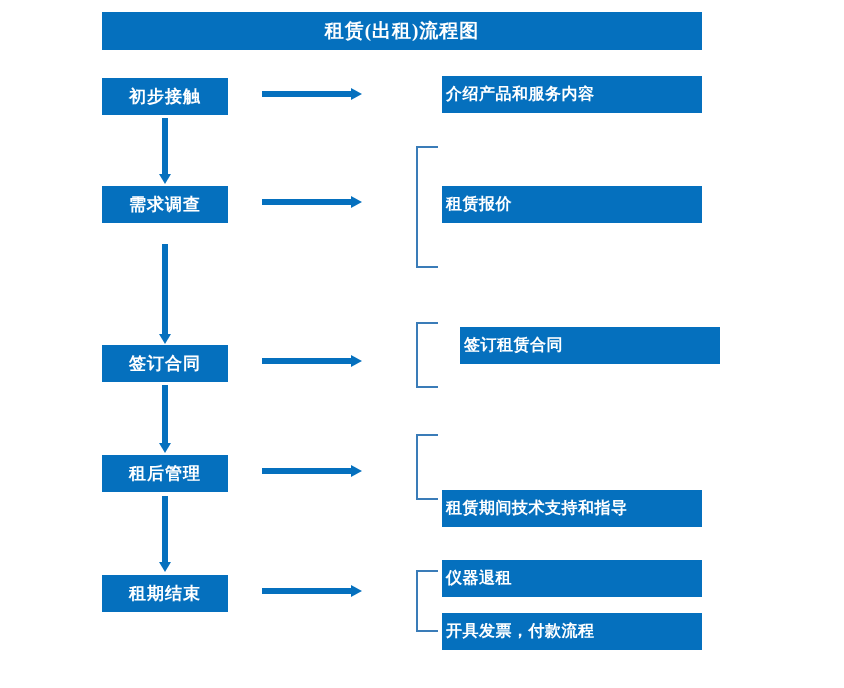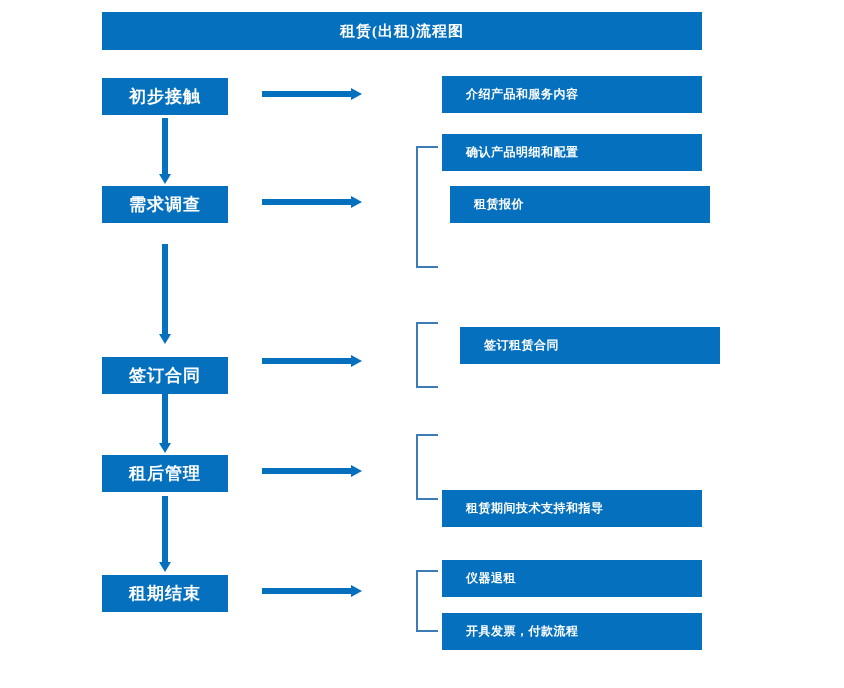--- a/index.html
+++ b/index.html
@@ -19,21 +19,21 @@
 
   
   .title-bar {
     position: absolute;
     left: 102px;
     top: 12px;
     width: 600px;
     height: 38px;
     background: #0570be;
     color: #ffffff;
-    font-size: 15px;
+    font-size: 19px;
     font-weight: 700;
     letter-spacing: 1px;
     display: flex;
     align-items: center;
     justify-content: center;
     font-family: "Liberation Serif", "DejaVu Serif", serif;
   }
 
   
   .stage-box {
@@ -53,25 +53,25 @@
   }
 
   
   .detail-box {
     position: absolute;
     left: 442px;
     width: 260px;
     height: 37px;
     background: #0570be;
     color: #ffffff;
-    font-size: 12px;
+    font-size: 16px;
     font-weight: 700;
     display: flex;
     align-items: center;
-    padding-left: 24px;
+    padding-left: 4px;
     letter-spacing: 0.5px;
     font-family: "Liberation Serif", "DejaVu Serif", serif;
   }
 
   
   .v-arrow { position: absolute; left: 159px; width: 12px; }
   .v-arrow .shaft {
     position: absolute;
     left: 3px;
     top: 0;
@@ -121,21 +121,21 @@
 <body>
 
 <div id="canvas">
 
   <div class="title-bar">租赁(出租)流程图</div>
 
   <div class="stage-box" style="top:186px;">需求调查</div>
 
   <div class="stage-box" style="top:78px;">初步接触</div>
 
-  <div class="stage-box" style="top:357px;">签订合同</div>
+  <div class="stage-box" style="top:345px;">签订合同</div>
 
   <div class="stage-box" style="top:575px;">租期结束</div>
 
   <div class="stage-box" style="top:455px;">租后管理</div>
 
   <div class="v-arrow" style="top:118px; height:66px;">
     <div class="shaft" style="height:56px;"></div>
     <div class="head" style="top:56px;"></div>
   </div>
 
@@ -182,23 +182,22 @@
   <div class="bracket" style="top:146px; height:122px;"></div>
 
   <div class="bracket" style="top:322px; height:66px;"></div>
 
   <div class="bracket" style="top:434px; height:66px;"></div>
 
   <div class="bracket" style="top:570px; height:62px;"></div>
 
   <div class="detail-box" style="top:76px;">介绍产品和服务内容</div>
 
-  <div class="detail-box" style="top:134px;">确认产品明细和配置</div>
-
-  <div class="detail-box" style="top:186px;margin-left:8px;">租赁报价</div>
+
+  <div class="detail-box" style="top:186px;">租赁报价</div>
 
 
   <div class="detail-box" style="top:327px;margin-left:18px;">签订租赁合同</div>
 
 
 
   <div class="detail-box" style="top:490px;">租赁期间技术支持和指导</div>
 
   <div class="detail-box" style="top:560px;">仪器退租</div>
 

